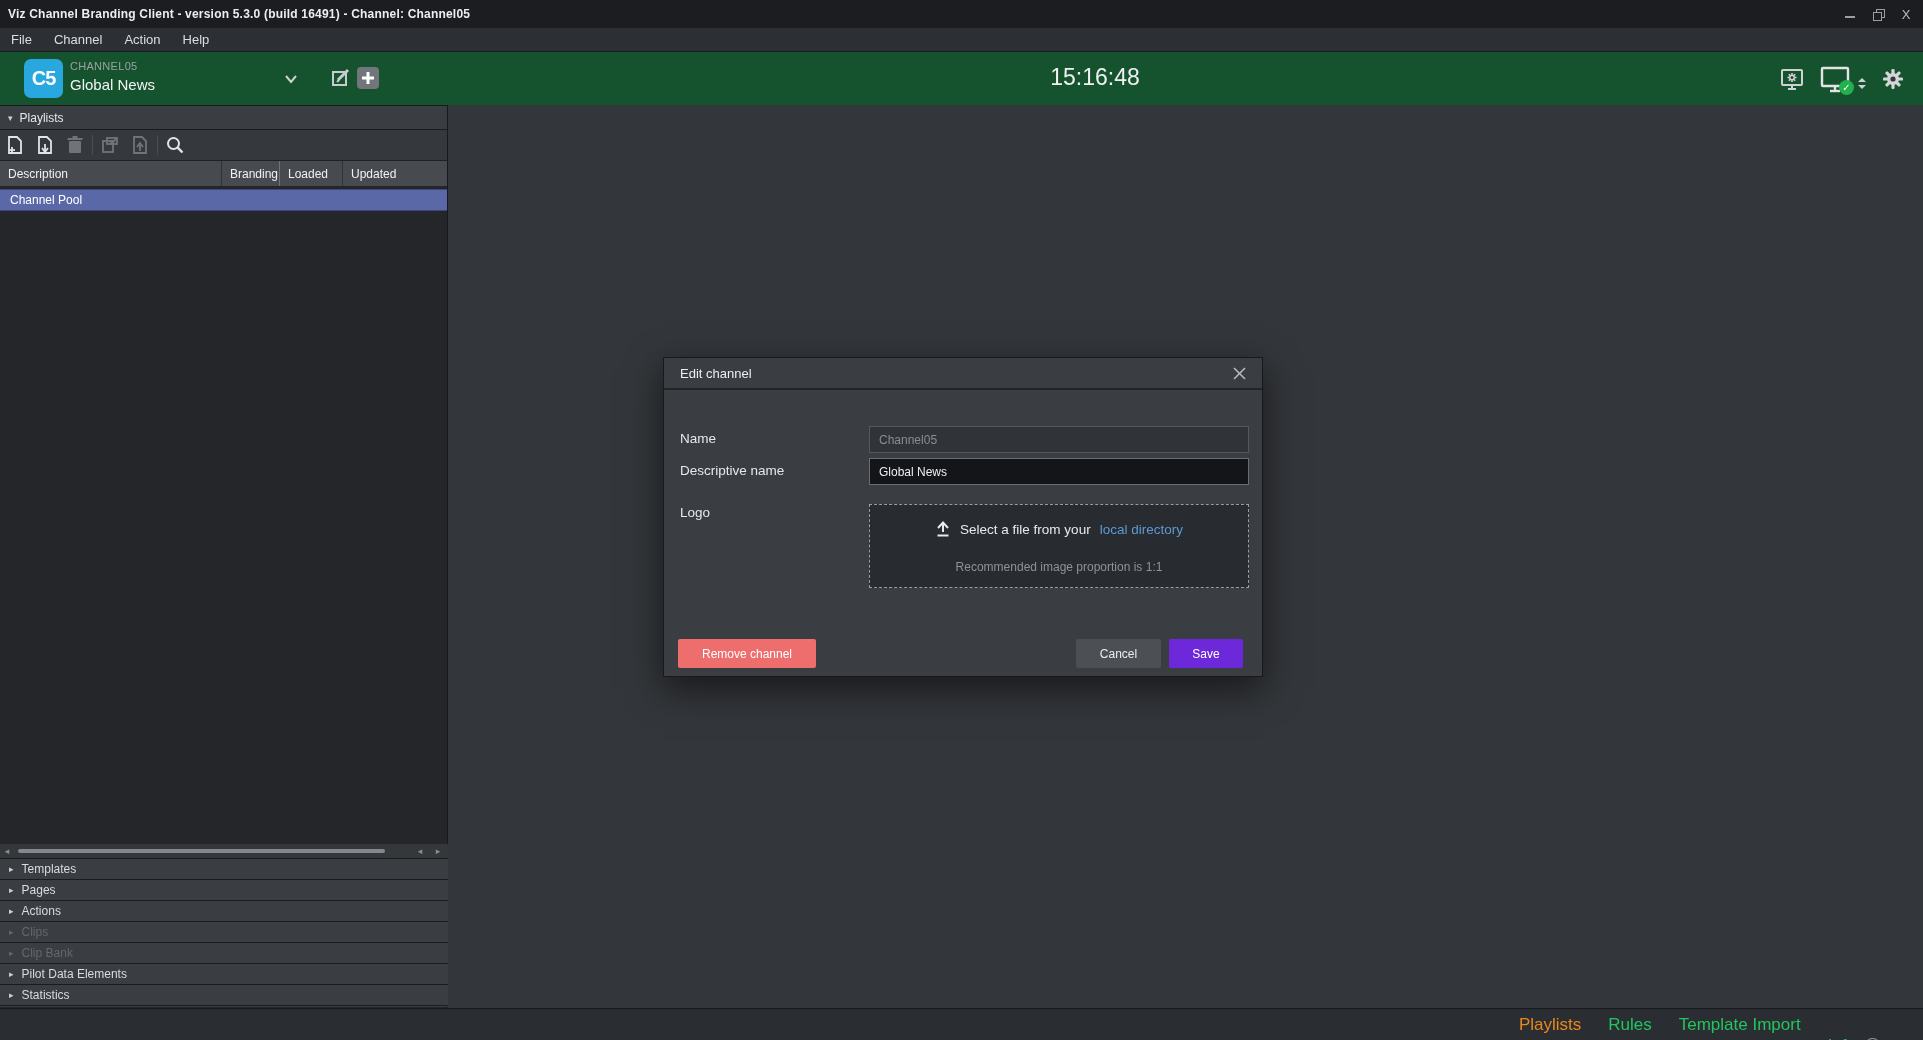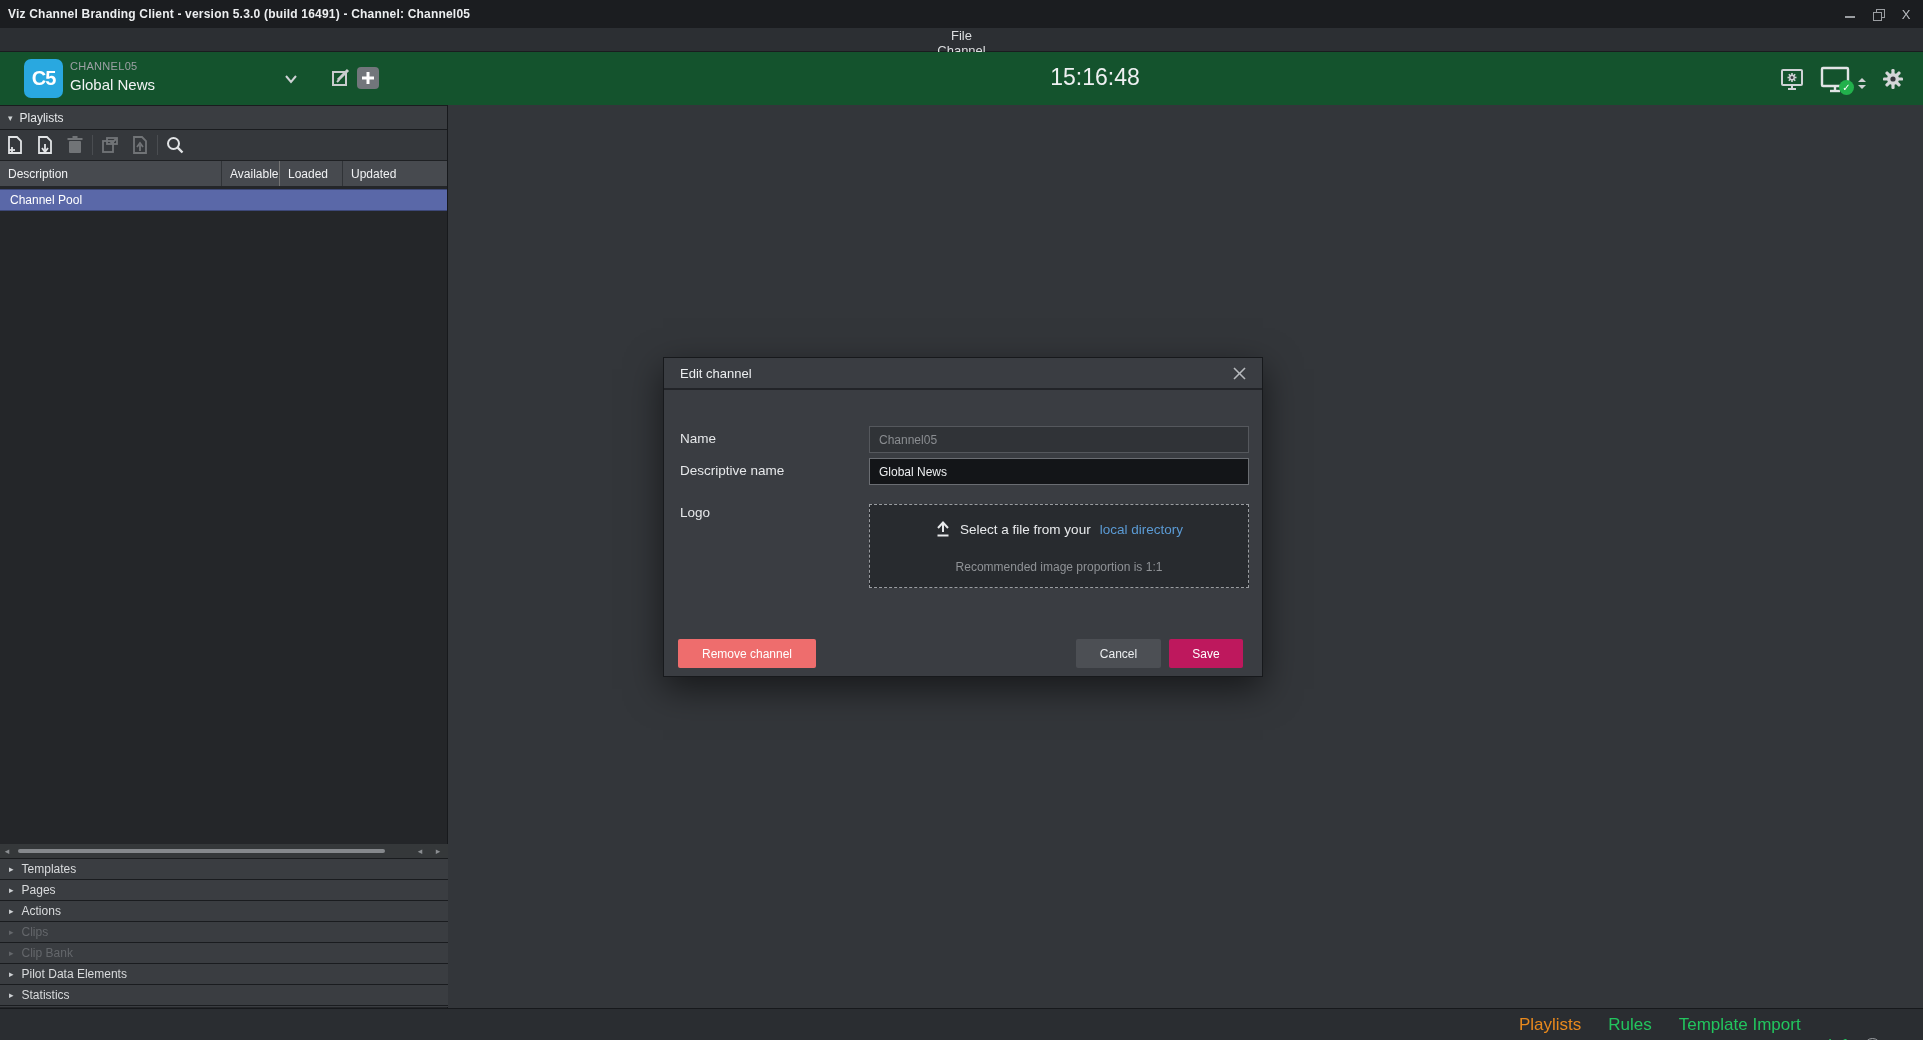--- a/index.html
+++ b/index.html
@@ -14,21 +14,21 @@
   .win-controls { position:absolute; right:10px; top:0; height:28px; display:flex; align-items:center; gap:14px; }
   .win-btn { color:#9a9da1; width:14px; height:14px; display:flex; align-items:center; justify-content:center; cursor:default; }
   .min-glyph { width:10px; height:2px; background:#9a9da1; margin-top:6px; }
   .restore-glyph { position:relative; width:10px; height:10px; }
   .restore-glyph::before { content:""; position:absolute; left:3px; top:0; width:7px; height:7px; border:1px solid #9a9da1; }
   .restore-glyph::after { content:""; position:absolute; left:0; top:3px; width:7px; height:7px; border:1px solid #9a9da1; background:#1b1d20; }
   .close-glyph { font-size:13px; color:#b9bcc0; line-height:1; }
 
   
   .menubar { position:absolute; left:0; top:28px; width:100%; height:24px;
-    background:#2c2f33; display:flex; align-items:center; border-bottom:1px solid #1a1c1f;flex-direction:column; }
+    background:#2c2f33; display:flex; align-items:center; border-bottom:1px solid #1a1c1f; }
   .menu-item { color:#dcdee0; font-size:13px; padding:0 11px; height:100%; display:flex; align-items:center; cursor:default; }
 
   
   .channelbar { position:absolute; left:0; top:52px; width:100%; height:53px; background:#14532d; }
   .chan-logo { position:absolute; left:24px; top:7px; width:39px; height:39px; border-radius:7px;
     background:#29a8e0; color:#fff; display:flex; align-items:center; justify-content:center;
     font-size:20px; font-weight:bold; letter-spacing:-1px; }
   .chan-id { position:absolute; left:70px; top:8px; color:#9da0a4; font-size:11px; letter-spacing:.3px; }
   .chan-name { position:absolute; left:70px; top:24px; color:#f2f3f4; font-size:15px; }
   .chan-chevron { position:absolute; left:282px; top:18px; color:#cfd2d5; }
@@ -95,21 +95,21 @@
   .dropzone { position:absolute; left:205px; top:146px; width:380px; height:84px; background:#282b2f;
     border:1px dashed #9a9da1;padding-left:8px; }
   .dz-line1 { position:absolute; left:0; top:16px; width:100%; display:flex; align-items:center; justify-content:center;
     gap:9px; color:#e8eaec; font-size:13.5px; }
   .dz-link { color:#5b9bd5; cursor:pointer; }
   .dz-line2 { position:absolute; left:0; top:55px; width:100%; text-align:center; color:#8f9296; font-size:12px; }
   .btn { position:absolute; top:281px; height:29px; border:none; border-radius:2px; color:#fff; font-size:12px;
     font-family:inherit; display:flex; align-items:center; justify-content:center; cursor:pointer; }
   .btn-remove { left:14px; width:138px; background:#ee6d6d; }
   .btn-cancel { left:412px; width:85px; background:#4c4f54; color:#eceef0; }
-  .btn-save { left:505px; width:74px; background:#be185d; }
+  .btn-save { left:505px; width:74px; background:#6d28d9; }
 
   
   .statusbar { position:absolute; left:0; bottom:0; width:100%; height:32px; background:#2a2d31;
     border-top:1px solid #17191c; display:flex; align-items:center; justify-content:flex-end;
     gap:27px; padding-right:42px; }
   .sb-tab { font-size:17px; color:#22c55e; cursor:default; }
   .sb-tab.active { color:#e8891d; }
   .sb-info { display:flex; align-items:center; gap:8px;margin-top:43px; }
   .info-circle { width:17px; height:17px; border:1px solid #9fa2a6; border-radius:50%; color:#9fa2a6;
     font-size:11px; font-style:italic; font-family:"Liberation Serif","DejaVu Serif",serif;
@@ -256,21 +256,21 @@
       <div class="tb-btn">
         <svg width="20" height="20" viewBox="0 0 20 20">
           <circle cx="8.5" cy="8.5" r="5.5" fill="none" stroke="#e2e4e6" stroke-width="2"></circle>
           <line x1="12.7" y1="12.7" x2="17.5" y2="17.5" stroke="#e2e4e6" stroke-width="2.4"></line>
         </svg>
       </div>
     </div>
 
     <div class="table-header">
       <div class="th-cell th-desc">Description</div>
-      <div class="th-cell th-avail">Available</div>
+      <div class="th-cell th-avail">Branding</div>
       <div class="th-cell th-loaded">Loaded</div>
       <div class="th-cell th-updated">Updated</div>
     </div>
 
     <div class="playlist-row">
       <span>Channel Pool</span>
     </div>
 
     <div class="hscroll">
       <div class="hs-arrow">◂</div>

